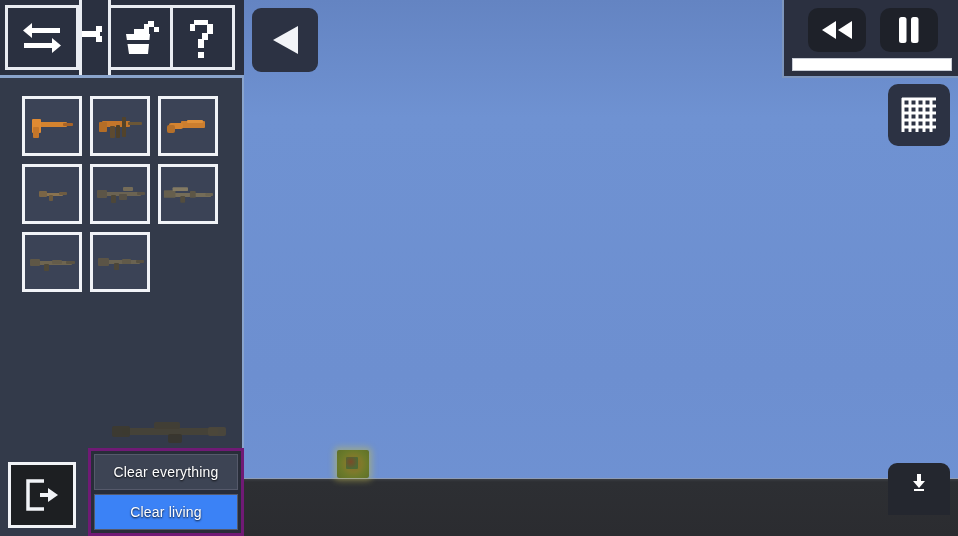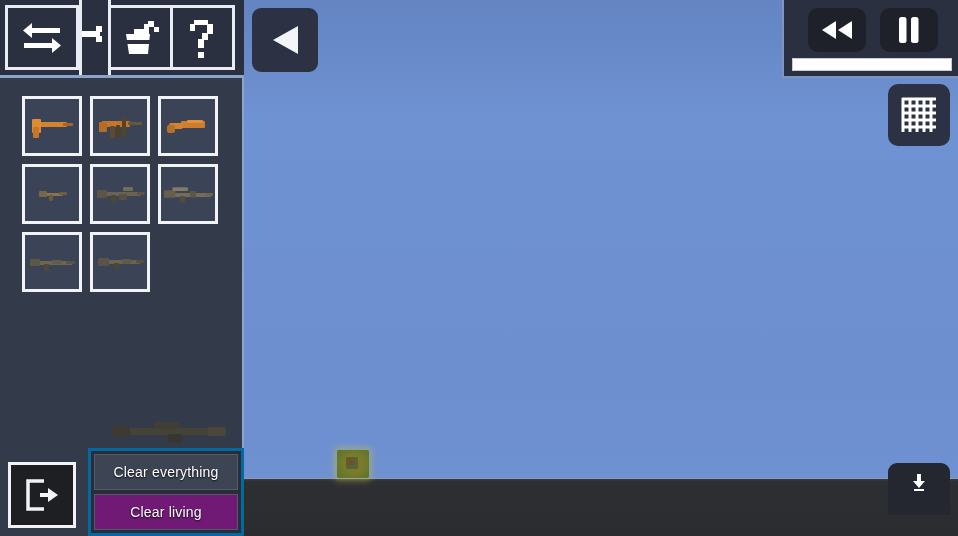--- a/index.html
+++ b/index.html
@@ -163,42 +163,42 @@
     align-items: center;
     justify-content: center;
   }
 
   #clear-panel {
     position: absolute;
     left: 88px;
     top: 448px;
     width: 156px;
     height: 88px;
-    border: 3px solid #0369a1;
+    border: 3px solid #701a75;
     background: rgba(20,22,26,0.35);
     padding: 3px;
     display: flex;
     flex-direction: column;
     gap: 4px;
     z-index: 12;
   }
   .clear-btn {
     flex: 1;
     display: flex;
     align-items: center;
     justify-content: center;
     color: #ffffff;
     font-size: 14px;
     letter-spacing: .2px;
     text-shadow: 0 1px 2px rgba(0,0,0,.9);
     border: 1px solid #55596a;
     user-select: none;
   }
   #clear-everything { background: #3d4454; }
-  #clear-living     { background: #701a75; }
+  #clear-living     { background: #3b82f6; }
 
   
   #back-btn {
     position: absolute;
     left: 252px;
     top: 8px;
     width: 66px;
     height: 64px;
     background: #2c3243;
     border-radius: 9px;

